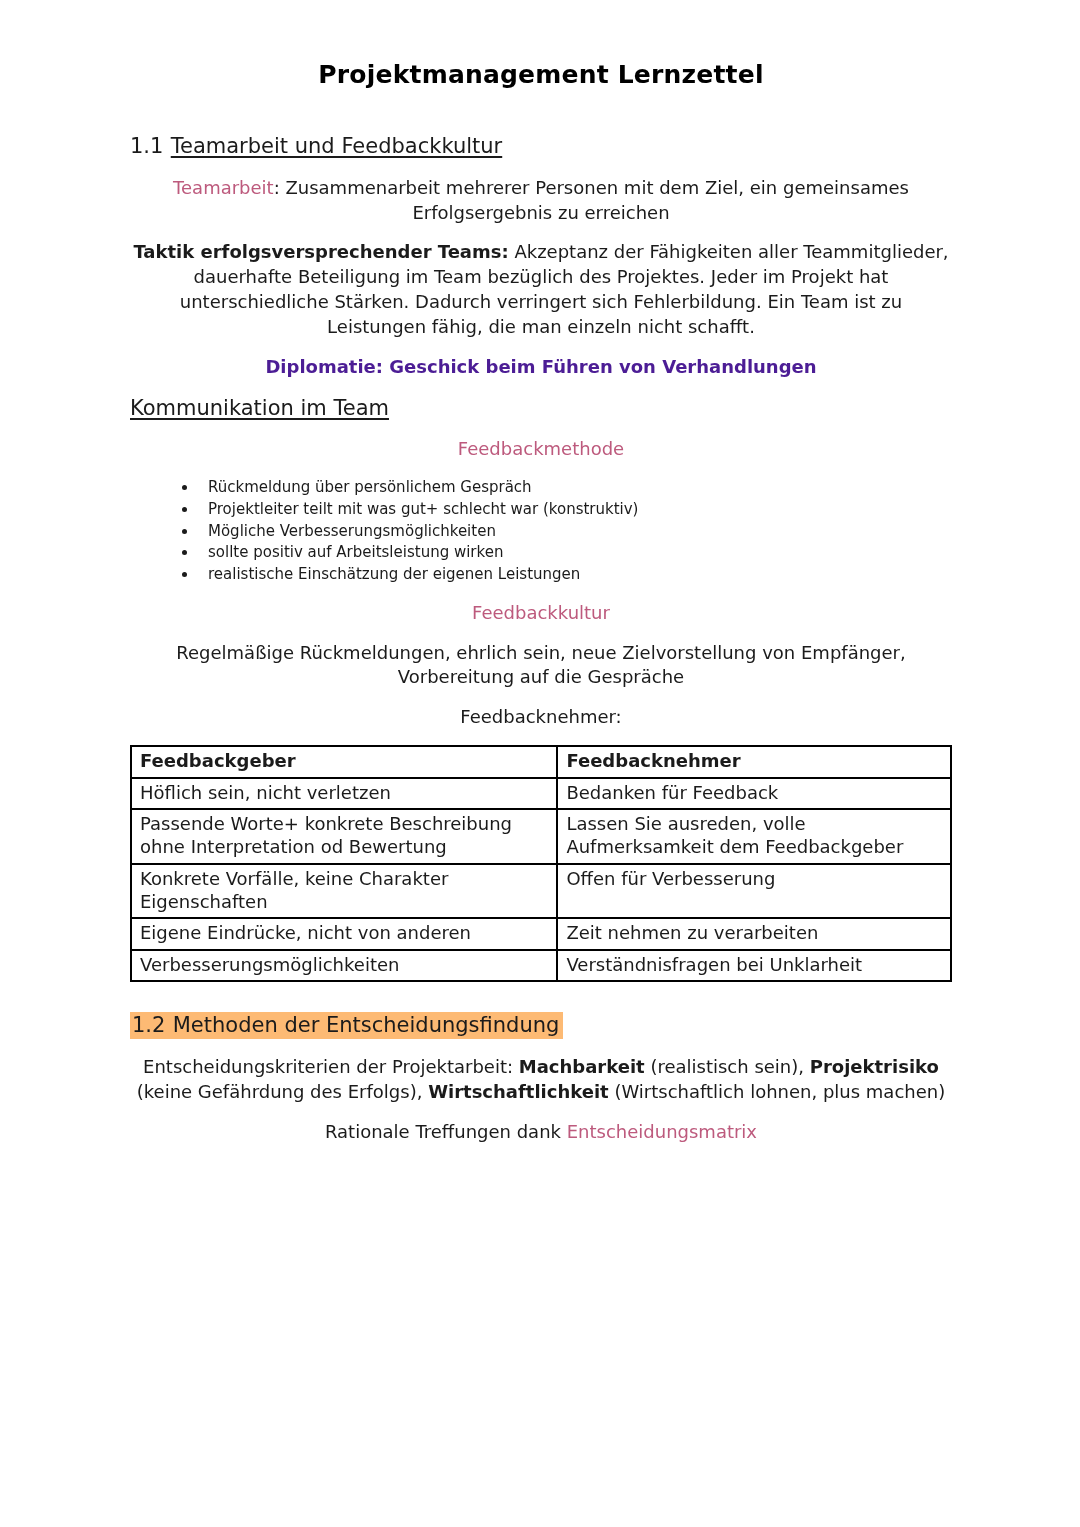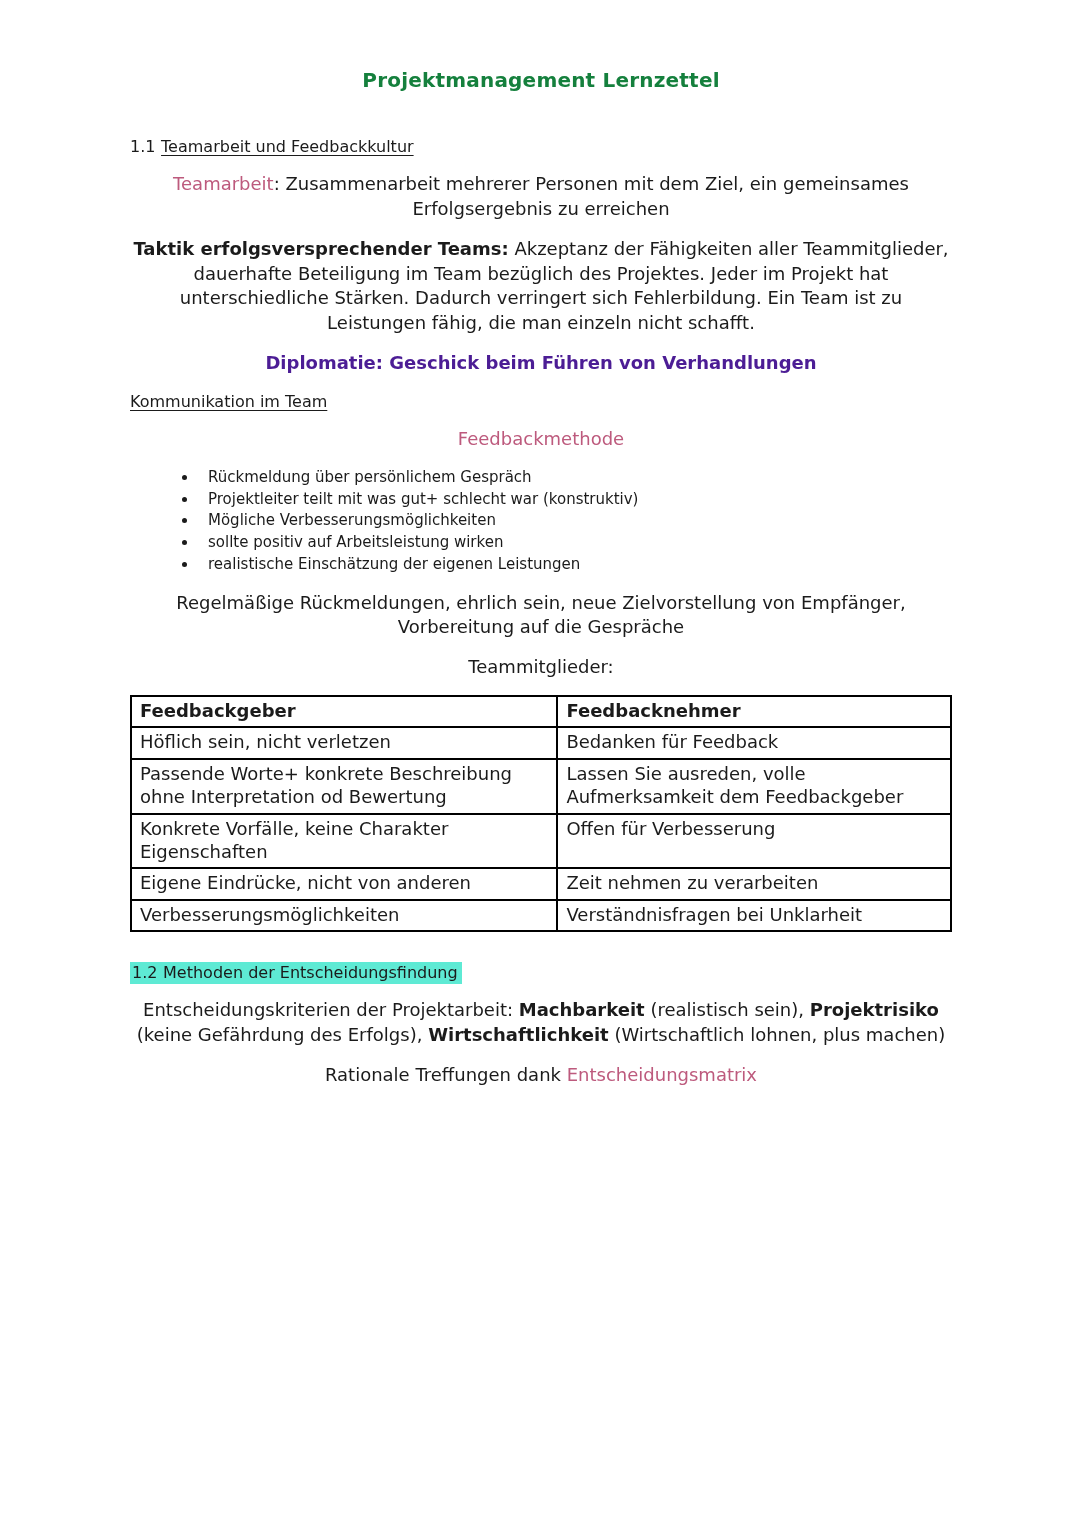--- a/index.html
+++ b/index.html
@@ -12,43 +12,43 @@
     height: 1527px;
     font-family: "DejaVu Sans", "Liberation Sans", sans-serif;
     color: #1b1b1b;
     overflow: hidden;
   }
   .page {
     padding: 60px 128px 0 130px;
   }
   .title {
     text-align: center;
-    color: #15803d;
+    color: #000000;
     font-weight: bold;
-    font-size: 20px;
-    margin: 8px 0 44px 0;
+    font-size: 25px;
+    margin: 0 0 44px 0;
     letter-spacing: 0.2px;
   }
   .para {
     font-size: 18px;
     line-height: 1.38;
     margin: 0 0 15px 0;
     text-align: center;
   }
   .h-sec {
-    font-size: 16px;
+    font-size: 21px;
     line-height: 1.32;
     margin: 0 0 15px 0;
   }
   .secnum { margin-right: 0.35em; }
   .underline { text-decoration: underline; text-underline-offset: 3px; }
   .pink { color: #bd5a7d; }
   .blue { color: #4c1d95; font-weight: bold; }
   .bold { font-weight: bold; }
-  .hl { background: #5eead4; padding: 1px 4px 2px 2px; }
+  .hl { background: #fdba74; padding: 1px 4px 2px 2px; }
   ul.bullets {
     list-style: disc outside;
     margin: 0 0 15px 0;
     padding: 0 0 0 68px;
   }
   ul.bullets li {
     font-size: 15px;
     line-height: 1.45;
     padding-left: 10px;
   }
@@ -92,24 +92,25 @@
   <p class="para pink">Feedbackmethode</p>
 
   <ul class="bullets">
     <li>Rückmeldung über persönlichem Gespräch</li>
     <li>Projektleiter teilt mit was gut+ schlecht war (konstruktiv)</li>
     <li>Mögliche Verbesserungsmöglichkeiten</li>
     <li>sollte positiv auf Arbeitsleistung wirken</li>
     <li>realistische Einschätzung der eigenen Leistungen</li>
   </ul>
 
+  <p class="para pink">Feedbackkultur</p>
 
   <p class="para">Regelmäßige Rückmeldungen, ehrlich sein, neue Zielvorstellung von Empfänger, Vorbereitung auf die Gespräche</p>
 
-  <p class="para">Teammitglieder:</p>
+  <p class="para">Feedbacknehmer:</p>
 
   <table class="rules">
     <colgroup>
         <col class="c1">
         <col class="c2">
       </colgroup>
     <tbody>
         <tr>
       <th>Feedbackgeber</th>
       <th>Feedbacknehmer</th>

